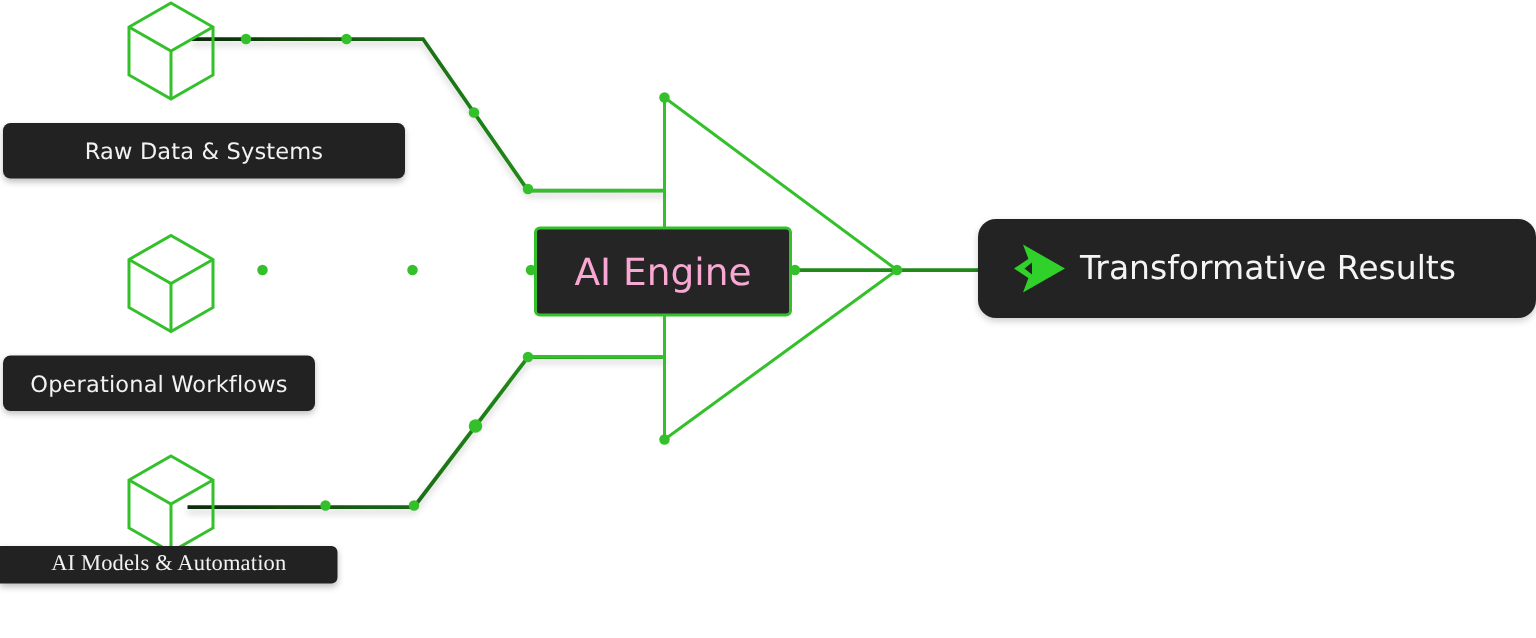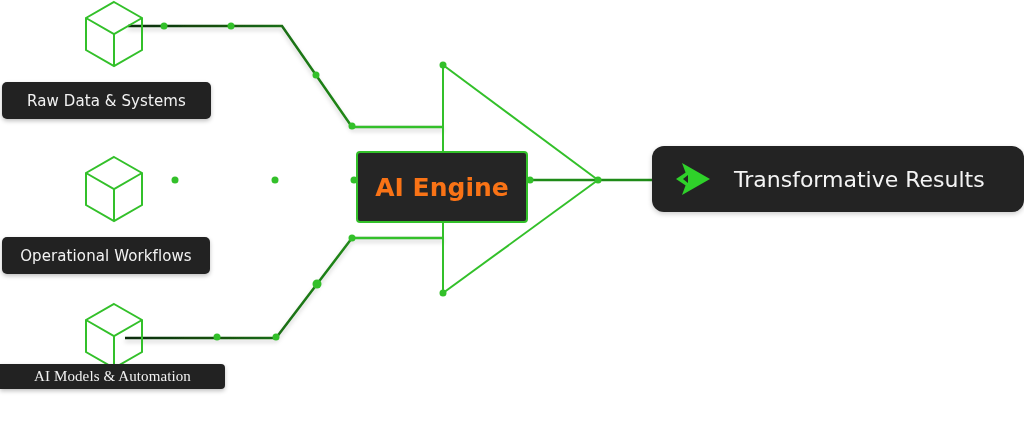--- a/index.html
+++ b/index.html
@@ -4,37 +4,37 @@
   <style>
     html, body { margin:0; padding:0; background:#ffffff; }
     body { width:1024px; height:425px; position:relative; overflow:hidden; font-family:"DejaVu Sans", sans-serif; }
     svg.wires { position:absolute; left:0; top:0; }
     .label {
       position:absolute; background:#222222; color:#f2f2f2; border-radius:5px;
       font-size:15px; display:flex; align-items:center; justify-content:center;
       box-shadow: 0 2px 4px rgba(0,0,0,0.25); white-space:nowrap;
       letter-spacing:0.1px;
     }
-    #lbl-raw { left:2px; top:82px; width:209px; height:37px; }
+    #lbl-raw { left:2px; top:82px; width:268px; height:37px; }
     #lbl-ops { left:2px; top:237px; width:208px; height:37px; }
     #lbl-ai  { left:0px; top:364px; width:225px; height:25px; border-radius:0 4px 4px 0;font-family:Liberation Serif, serif; }
     #engine {
-      position:absolute; left:356px; top:151px; width:172px; height:72px;
+      position:absolute; left:356px; top:151px; width:172px; height:60px;
       background:#252525; border:2px solid #33c02a; border-radius:4px;
-      color:#f97316; font-size:25px; font-weight:bold;
+      color:#f9a8d4; font-size:25px; font-weight:normal;
       display:flex; align-items:center; justify-content:center;
       box-sizing:border-box;
     }
     #results {
       position:absolute; left:652px; top:146px; width:372px; height:66px;
       background:#232323; border-radius:12px;
       display:flex; align-items:center; box-sizing:border-box; padding-left:24px;
       box-shadow: 0 2px 5px rgba(0,0,0,0.2);
     }
-    #results .txt { color:#f4f4f4; font-size:22px; margin-left:22px; }
+    #results .txt { color:#f4f4f4; font-size:22px; margin-left:8px; }
     #results svg { flex:none; }
   </style>
 </head>
 <body>
 
 <svg class="wires" width="1024" height="425" viewBox="0 0 1024 425">
   <defs>
     <linearGradient id="gTop" x1="0" y1="0" x2="1" y2="0">
       <stop offset="0" stop-color="#0d2a0b"></stop>
       <stop offset="0.6" stop-color="#1d7d16"></stop>

